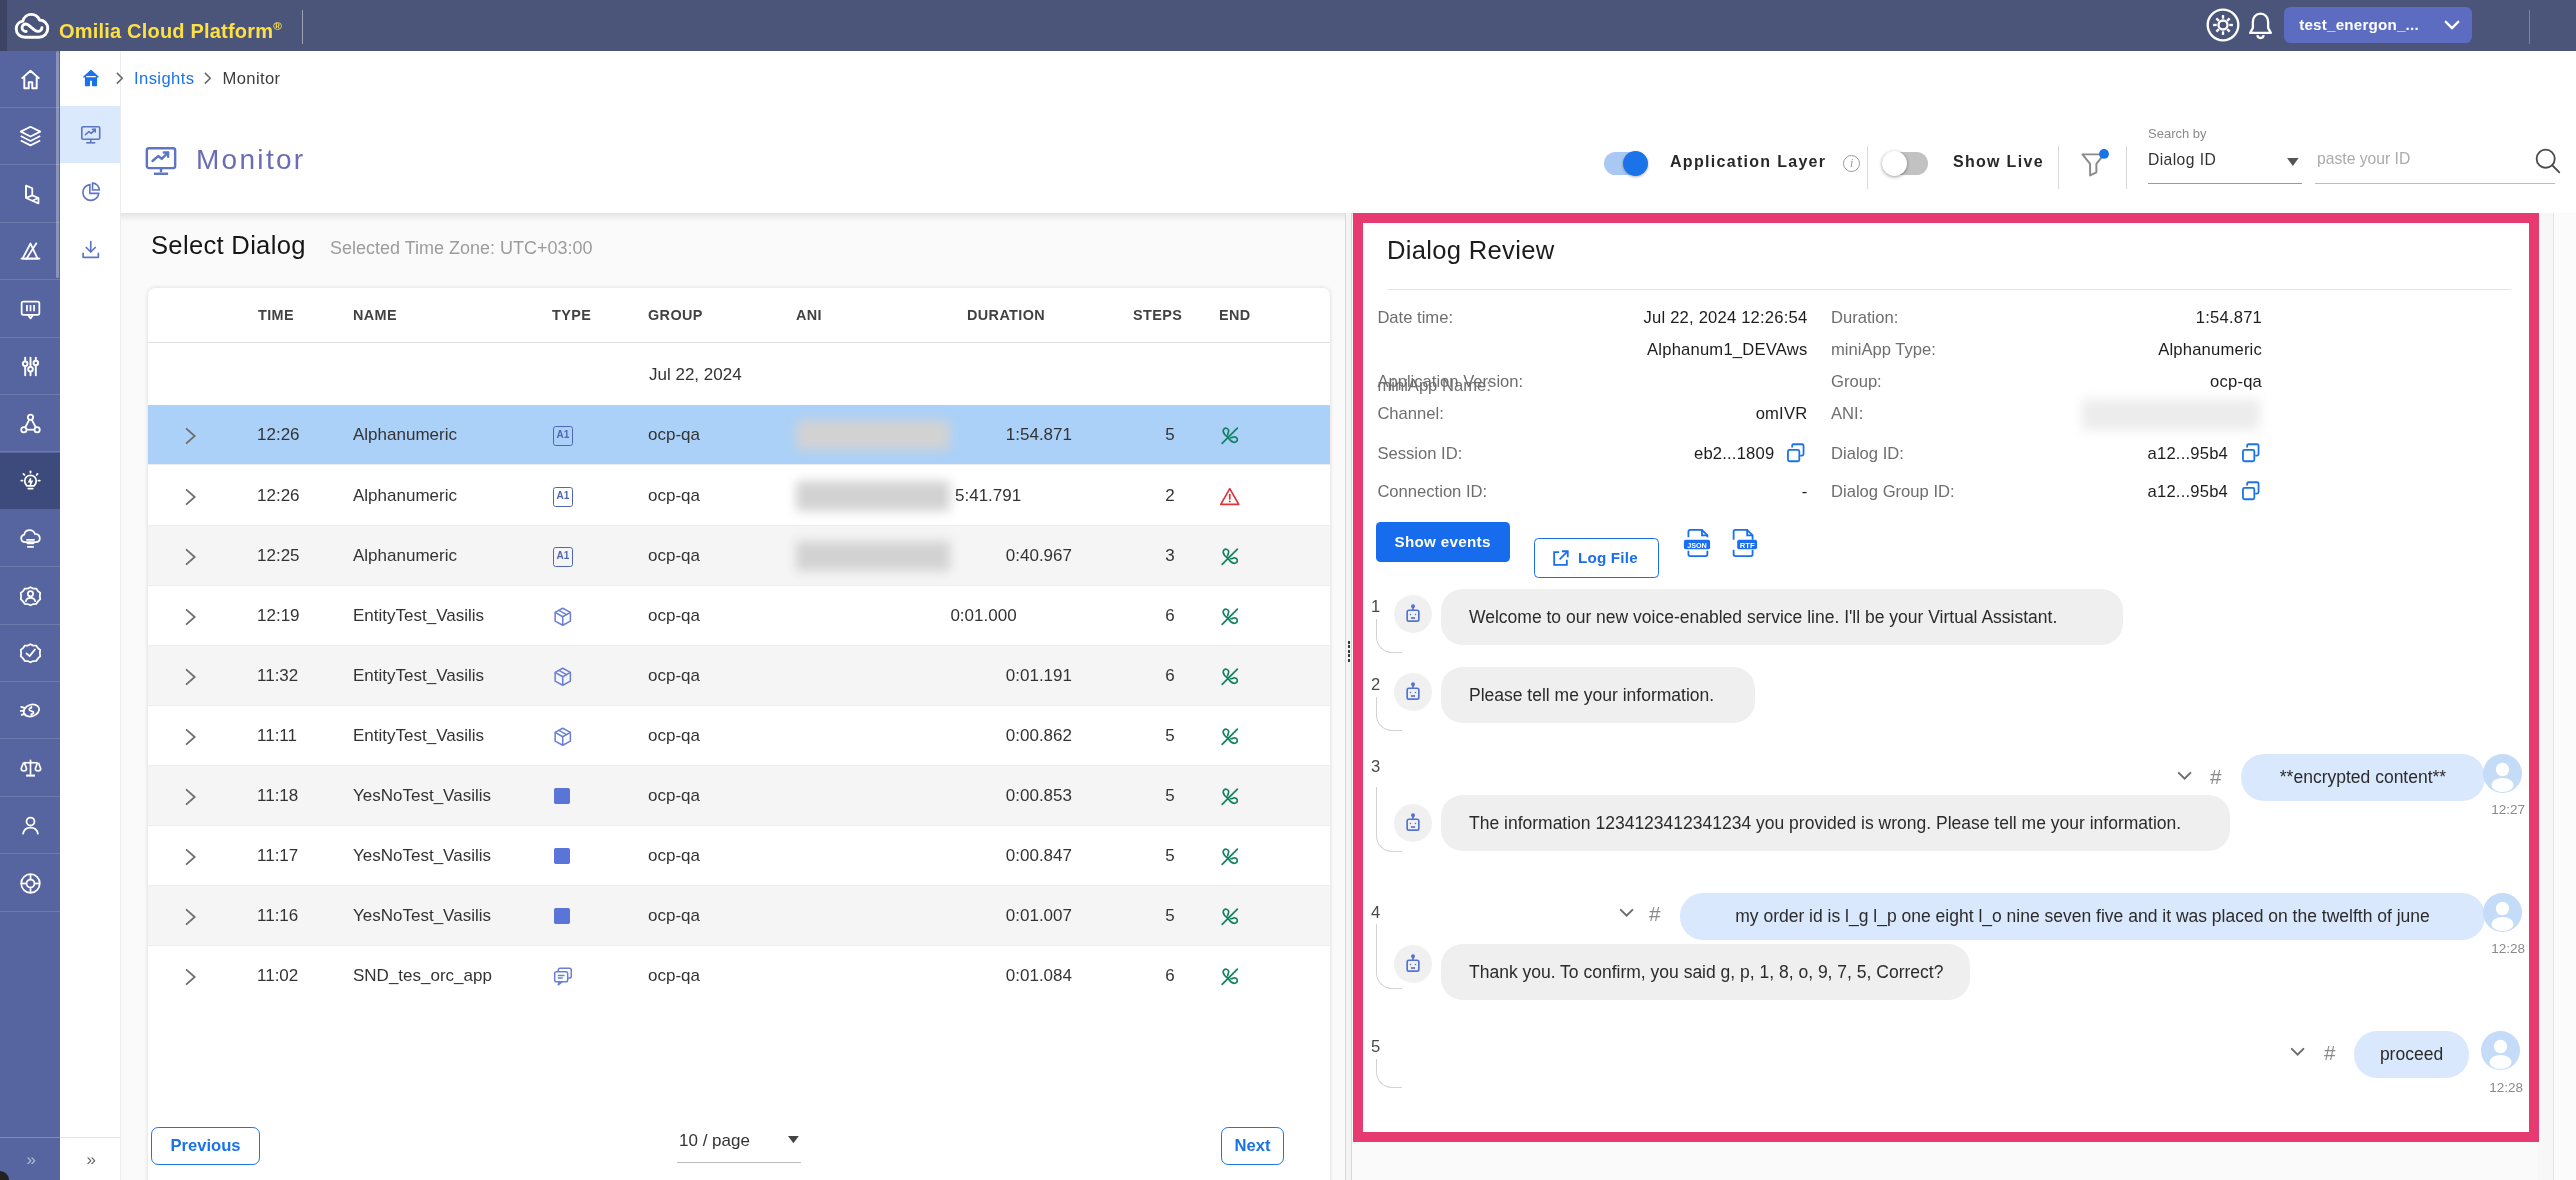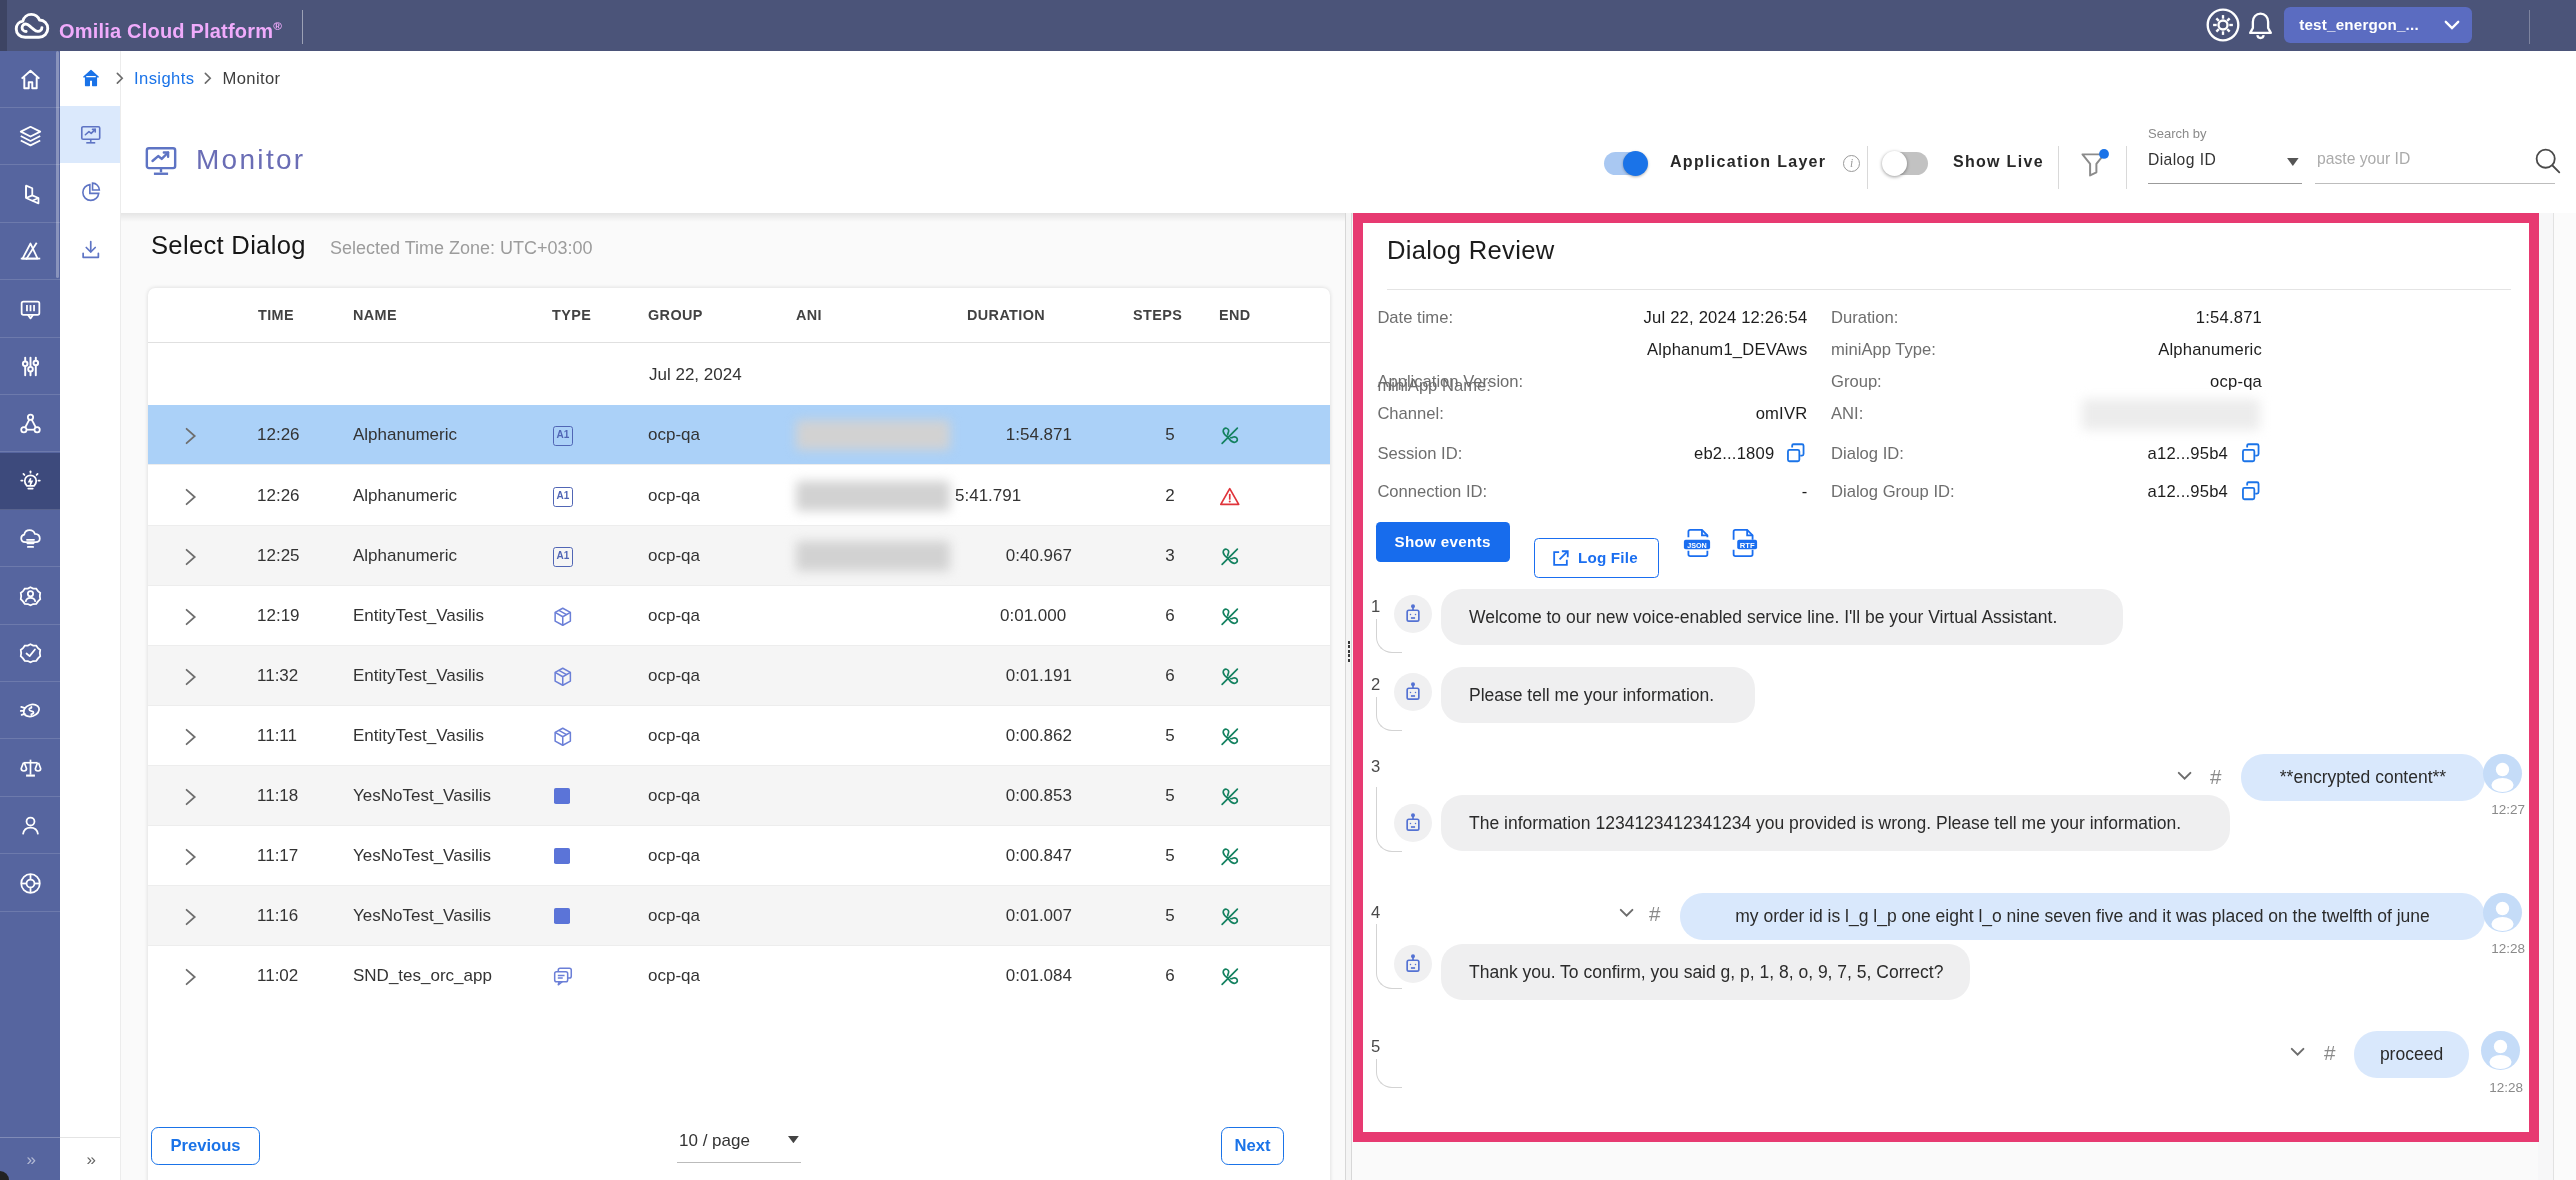--- a/index.html
+++ b/index.html
@@ -3,21 +3,21 @@
 <meta charset="utf-8">
 <style>
   * { margin:0; padding:0; box-sizing:border-box; }
   html,body { width:2576px; height:1180px; overflow:hidden; font-family:"Liberation Sans", sans-serif; background:#fafafa; }
   .abs { position:absolute; }
   #page { position:relative; width:2576px; height:1180px; }
 
   
   #topbar { left:0; top:0; width:2576px; height:51px; background:#4b5479; z-index:50; }
   #logo { left:13.5px; top:11.7px; }
-  #brand { left:59px; top:0; height:51px; line-height:51px; color:#f0abfc; font-size:20px; font-weight:bold; letter-spacing:0.2px; }
+  #brand { left:59px; top:0; height:51px; line-height:51px; color:#fde047; font-size:20px; font-weight:bold; letter-spacing:0.2px; }
   #brand sup { font-size:11.7px; font-weight:bold; }
   #hdr-div1 { left:302px; top:10px; width:0.9px; height:34px; background:rgba(255,255,255,.45); }
   #hdr-div2 { left:2529px; top:10px; width:0.9px; height:34px; background:rgba(255,255,255,.28); }
   #userbtn { left:2284px; top:7.2px; width:188px; height:36px; background:#5b6cc1; border-radius:6.3px; color:#fff; font-size:15.2px; font-weight:600; line-height:36px; padding-left:15.2px; letter-spacing:0.2px; }
   #userbtn svg { position:absolute; right:11.7px; top:12.6px; }
 
   
   #sidebar { left:0; top:51px; width:60px; height:1129px; background:#56659f; z-index:40; }
   .sb-cell { position:absolute; left:0; width:60px; height:57px; border-bottom:0.9px solid rgba(255,255,255,.14); }
   .sb-cell svg { position:absolute; left:19px; top:17px; }
@@ -454,21 +454,21 @@
       <span style="left:109px;">12:19</span>
         <span style="left:205px;">EntityTest_Vasilis</span>
       <svg class="tcube" width="21.5" height="21.5" viewBox="0 0 24 24">
           <g fill="none" stroke="#6b7fd7" stroke-width="1.7" stroke-linejoin="round">
             <path d="M12 2.5 L20.5 7.2 L20.5 16.8 L12 21.5 L3.5 16.8 L3.5 7.2 Z"></path>
             <path d="M3.5 7.2 L12 12 L20.5 7.2 M12 12 L12 21.5"></path>
             <path d="M7.7 4.9 L16.3 9.6"></path>
           </g>
         </svg>
       <span style="left:500px;">ocp-qa</span>
-      <div style="left:852px; width:117px; text-align:left;">0:01.000</div>
+      <div style="left:777px; width:117px; text-align:center;">0:01.000</div>
       <div style="left:1004px; width:36px; text-align:center;">6</div>
       <svg class="endic" width="21.5" height="21.5" viewBox="0 0 24 24">
           <g fill="none" stroke="#13815f" stroke-width="1.9" stroke-linecap="round">
             <path d="M3.5 20.5 L20.5 3.5"></path>
             <path d="M9.3 13.2 C6.8 11.5 4.9 9.3 4.7 7.2 C4.5 4.9 6.3 3.2 8.3 3.6 C10.2 4 11.3 5.9 10.6 7.8 C10.2 8.9 9.5 9.6 9.8 10.8"></path>
             <path d="M10.8 14.7 C12.5 17.2 14.7 19.1 16.8 19.3 C19.1 19.5 20.8 17.7 20.4 15.7 C20 13.8 18.1 12.7 16.2 13.4 C15.1 13.8 14.4 14.5 13.2 14.2"></path>
           </g>
         </svg>
     </div>
     <div class="row gray" style="top:358px;">

